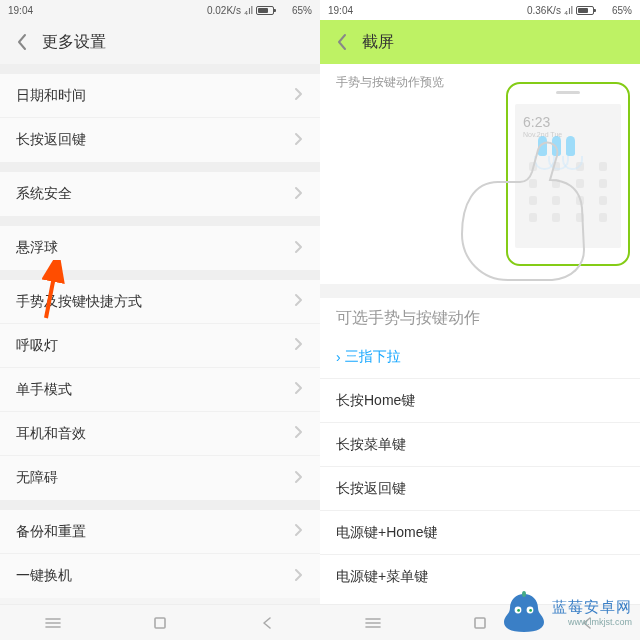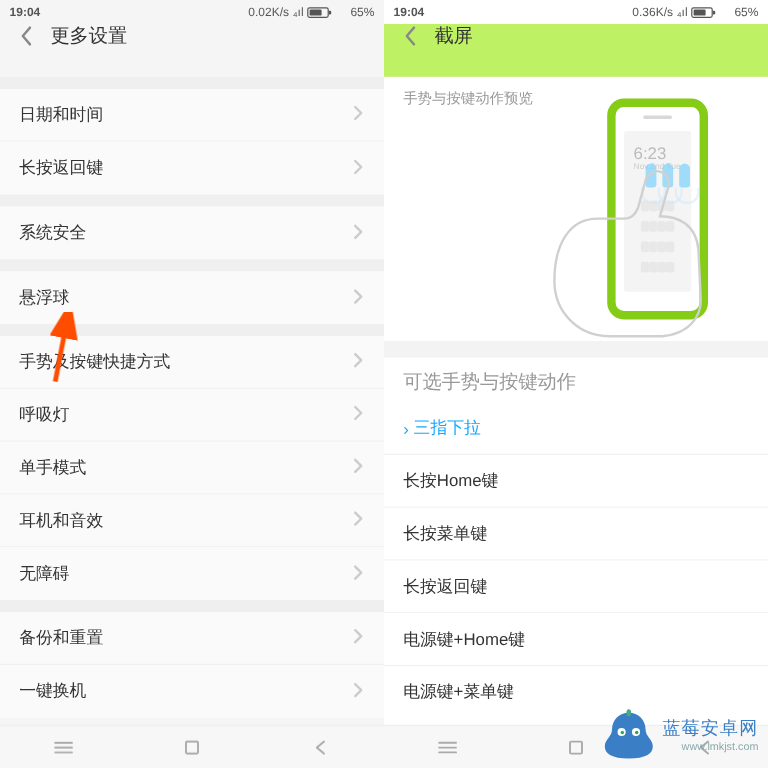--- a/index.html
+++ b/index.html
@@ -3,49 +3,49 @@
 <meta charset="utf-8">
 <style>
   *{margin:0;padding:0;box-sizing:border-box;font-family:-apple-system,BlinkMacSystemFont,"PingFang SC","Hiragino Sans GB","Microsoft YaHei",sans-serif;-webkit-font-smoothing:antialiased}
   body{width:640px;height:640px;overflow:hidden;position:relative;background:#fff}
   .dual{display:flex;width:640px;height:640px}
   .pane{width:320px;height:640px;background:#f5f5f5;display:flex;flex-direction:column;position:relative;overflow:hidden}
   .pane.right{background:#fff}
   
   .status{height:20px;display:flex;align-items:center;justify-content:space-between;padding:0 8px;font-size:10px;color:#555;background:transparent}
   .pane.right .status{background:#fff}
-  .status .left{font-weight:700}
+  .status .left{font-weight:400}
   .status .right{display:flex;align-items:flex-end;gap:3px}
   .sig{display:inline-block;unicode-bidi:isolate}
   .batt{display:inline-flex;align-items:center;gap:18px}
   .batt-icon{width:18px;height:9px;border:1px solid #555;border-radius:2px;position:relative}
   .batt-icon::after{content:"";position:absolute;right:-3px;top:2px;width:2px;height:3px;background:#555;border-radius:0 1px 1px 0}
   .batt-fill{position:absolute;left:1px;top:1px;bottom:1px;background:#555;border-radius:1px}
   
-  .hdr{height:44px;display:flex;align-items:flex-start;padding:0 12px;background:#f5f5f5;font-size:16px;color:#333}
+  .hdr{height:44px;display:flex;align-items:center;padding:0 12px;background:#f5f5f5;font-size:16px;color:#333}
   .pane.right .hdr{background:#bef264}
   .back{width:20px;height:20px;display:flex;align-items:center;justify-content:center;margin-right:10px;color:#888;cursor:pointer}
   .back svg{width:12px;height:18px;stroke:#888;stroke-width:2;fill:none;stroke-linecap:round;stroke-linejoin:round}
   
   .list{flex:1;overflow-y:auto}
   .sect-gap{height:10px;background:#efefef}
   .pane.right .sect-gap{background:#f3f3f3}
   .sect-label{font-size:16px;color:#999;padding:10px 16px 6px;background:#fff}
   .row{height:44px;background:#fff;display:flex;align-items:center;justify-content:space-between;padding:0 16px;font-size:14px;color:#333;border-bottom:1px solid #f0f0f0;cursor:pointer}
   .pane.left .row{background:#fafafa}
   .row.last{border-bottom:none}
   .chev{color:#ccc}
   .chev svg{width:10px;height:14px;stroke:#ccc;stroke-width:2;fill:none;stroke-linecap:round;stroke-linejoin:round}
   .row.selected{color:#18a8ff}
   .row.selected .mark{color:#18a8ff;font-size:14px;margin-right:-2px}
   
   .preview{background:#fff;padding:10px 0 10px 0;display:flex;align-items:center}
   .preview-lbl{align-self:flex-start;font-size:12px;color:#999;padding:0 16px 10px}
   .illust{width:180px;height:200px;position:relative}
-  .phone{position:absolute;left:46px;top:8px;width:84px;height:184px;border:7px solid #84cc16;border-radius:14px;background:#fff}
+  .phone{position:absolute;left:46px;top:8px;width:124px;height:184px;border:2px solid #84cc16;border-radius:14px;background:#fff}
   .phone::before{content:"";position:absolute;top:7px;left:50%;transform:translateX(-50%);width:24px;height:3px;background:#d8d8d8;border-radius:2px}
   .screen{position:absolute;top:20px;left:7px;right:7px;bottom:16px;background:#f4f4f4;border-radius:2px;overflow:hidden}
   .clk{position:absolute;top:10px;left:8px;font-size:14px;color:#bbb;font-weight:200}
   .clk small{font-size:7px;display:block;color:#ccc;margin-top:1px}
   .mrow{position:absolute;left:14px;right:14px;height:9px;display:flex;justify-content:space-between}
   .mrow span{width:8px;height:9px;background:#e8e8e8;border-radius:2px}
   .mr1{top:58px}.mr2{top:75px}.mr3{top:92px}.mr4{top:109px}
   .fgr{position:absolute;width:9px;height:20px;background:#7dd3fc;border-radius:5px 5px 3px 3px;opacity:0.72}
   .fgr.arc::after{content:"";position:absolute;left:-4px;top:20px;width:17px;height:12px;border:2px solid #cfe9fb;border-top:none;border-radius:0 0 10px 10px;opacity:0.7}
   .f1{left:78px;top:62px}

